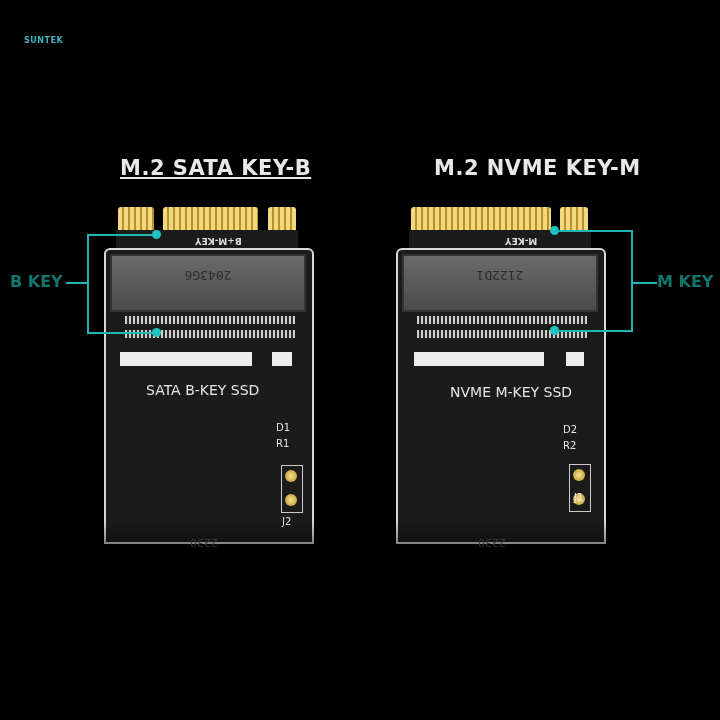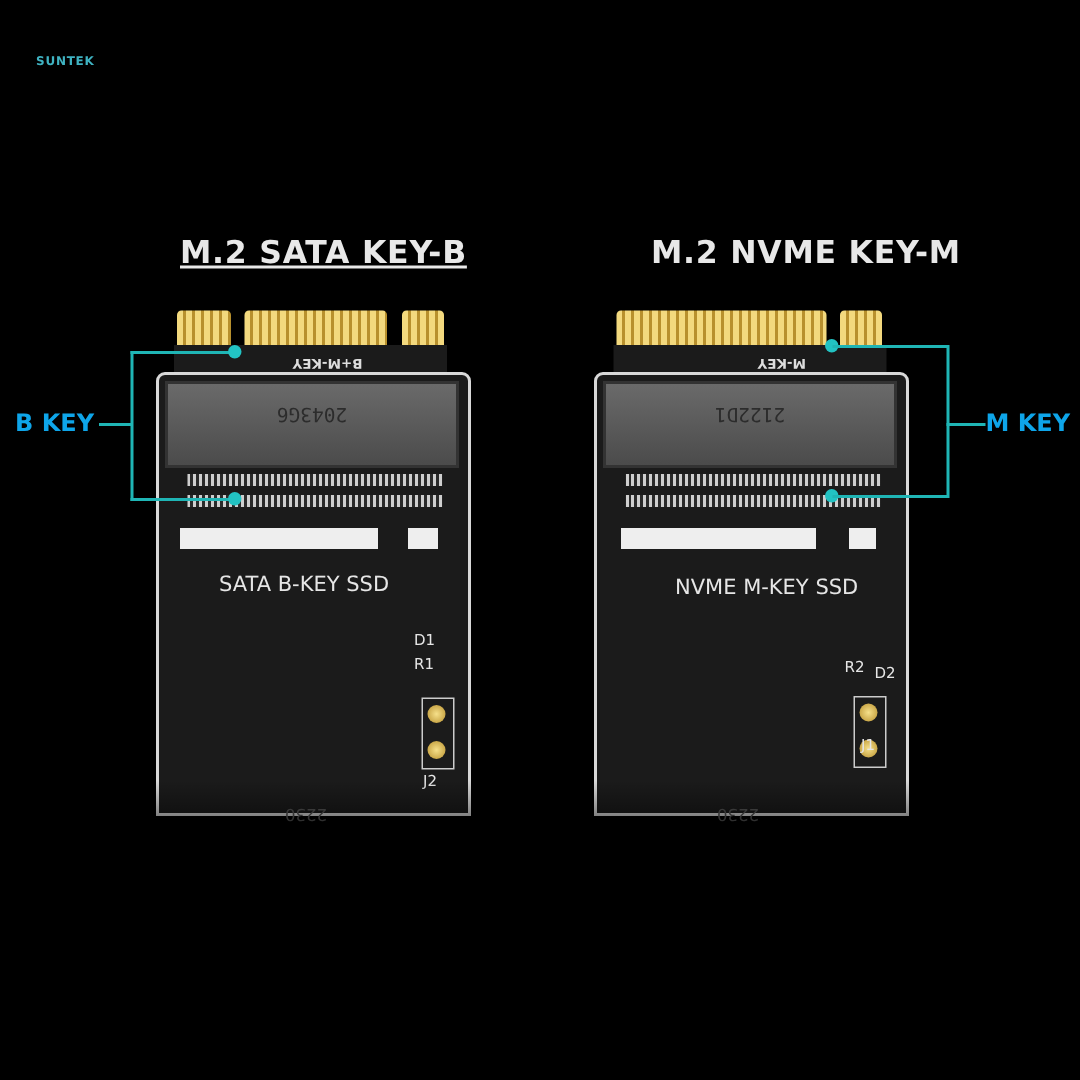--- a/index.html
+++ b/index.html
@@ -13,21 +13,21 @@
   .socket-code{position:absolute;width:100%;text-align:center;top:12px;color:#2c2c2c;font-size:13px;transform:rotate(180deg);font-family:"DejaVu Sans Mono",monospace;}
   .pins{position:absolute;height:8px;background:repeating-linear-gradient(90deg,#cfcfcf 0 2px,#2a2a2a 2px 4px);}
   .key-label{position:absolute;transform:rotate(180deg);color:#ddd;font-size:9px;font-weight:bold;}
   .silk{position:absolute;color:#e6e6e6;font-size:14px;}
   .small{position:absolute;color:#e6e6e6;font-size:10px;}
   .pad{position:absolute;width:12px;height:12px;border-radius:50%;background:radial-gradient(#f6e08a,#b8902d);}
   .jbox{position:absolute;border:1px solid #ccc;}
   .label-tag{position:absolute;background:#eee;}
   .teal{background:#1fb5b5;position:absolute;}
   .dot{position:absolute;width:9px;height:9px;border-radius:50%;background:#22c3c3;}
-  .callout{position:absolute;color:#0ea5e9;font-size:16px;font-weight:bold;}
+  .callout{position:absolute;color:#0f766e;font-size:16px;font-weight:bold;}
   .fade{position:absolute;left:0;width:720px;top:520px;height:60px;background:linear-gradient(rgba(0,0,0,0),#000);}
   .bottom-code{position:absolute;color:#555;font-size:11px;transform:rotate(180deg);}
 </style>
 </head>
 <body>
 
 <div class="brand">SUNTEK</div>
 
 <div>
   <div class="title" style="left:120px;text-decoration:underline;">M.2 SATA KEY-B</div>
@@ -71,21 +71,21 @@
   <div class="key-label" style="left:505px;top:236px;">M-KEY</div>
   <div class="pcb" style="left:396px;top:248px;width:206px;height:292px;border-top:2px solid #d9d9d9;border-radius:6px 6px 0 0;"></div>
   <div class="socket" style="left:402px;top:254px;width:192px;height:54px;">
     <div class="socket-code">2122D1</div>
   </div>
   <div class="pins" style="left:417px;top:316px;width:170px;"></div>
   <div class="pins" style="left:417px;top:330px;width:170px;"></div>
   <div class="label-tag" style="left:414px;top:352px;width:130px;height:14px;"></div>
   <div class="label-tag" style="left:566px;top:352px;width:18px;height:14px;"></div>
   <div class="silk" style="left:450px;top:384px;">NVME M-KEY SSD</div>
-  <div class="small" style="left:563px;top:444px;margin-left:20px;">D2</div>
+  <div class="small" style="left:563px;top:424px;">D2</div>
   <div class="small" style="left:563px;top:440px;">R2</div>
   <div class="jbox" style="left:569px;top:464px;width:20px;height:46px;"></div>
   <div class="pad" style="left:573px;top:469px;"></div>
   <div class="pad" style="left:573px;top:493px;"></div>
   <div class="small" style="left:574px;top:492px;">J1</div>
   <div class="bottom-code" style="left:478px;top:536px;">2230</div>
 
   <div class="dot" style="left:550px;top:226px;"></div>
   <div class="dot" style="left:550px;top:326px;"></div>
   <div class="teal" style="left:555px;top:230px;width:77px;height:2px;"></div>

